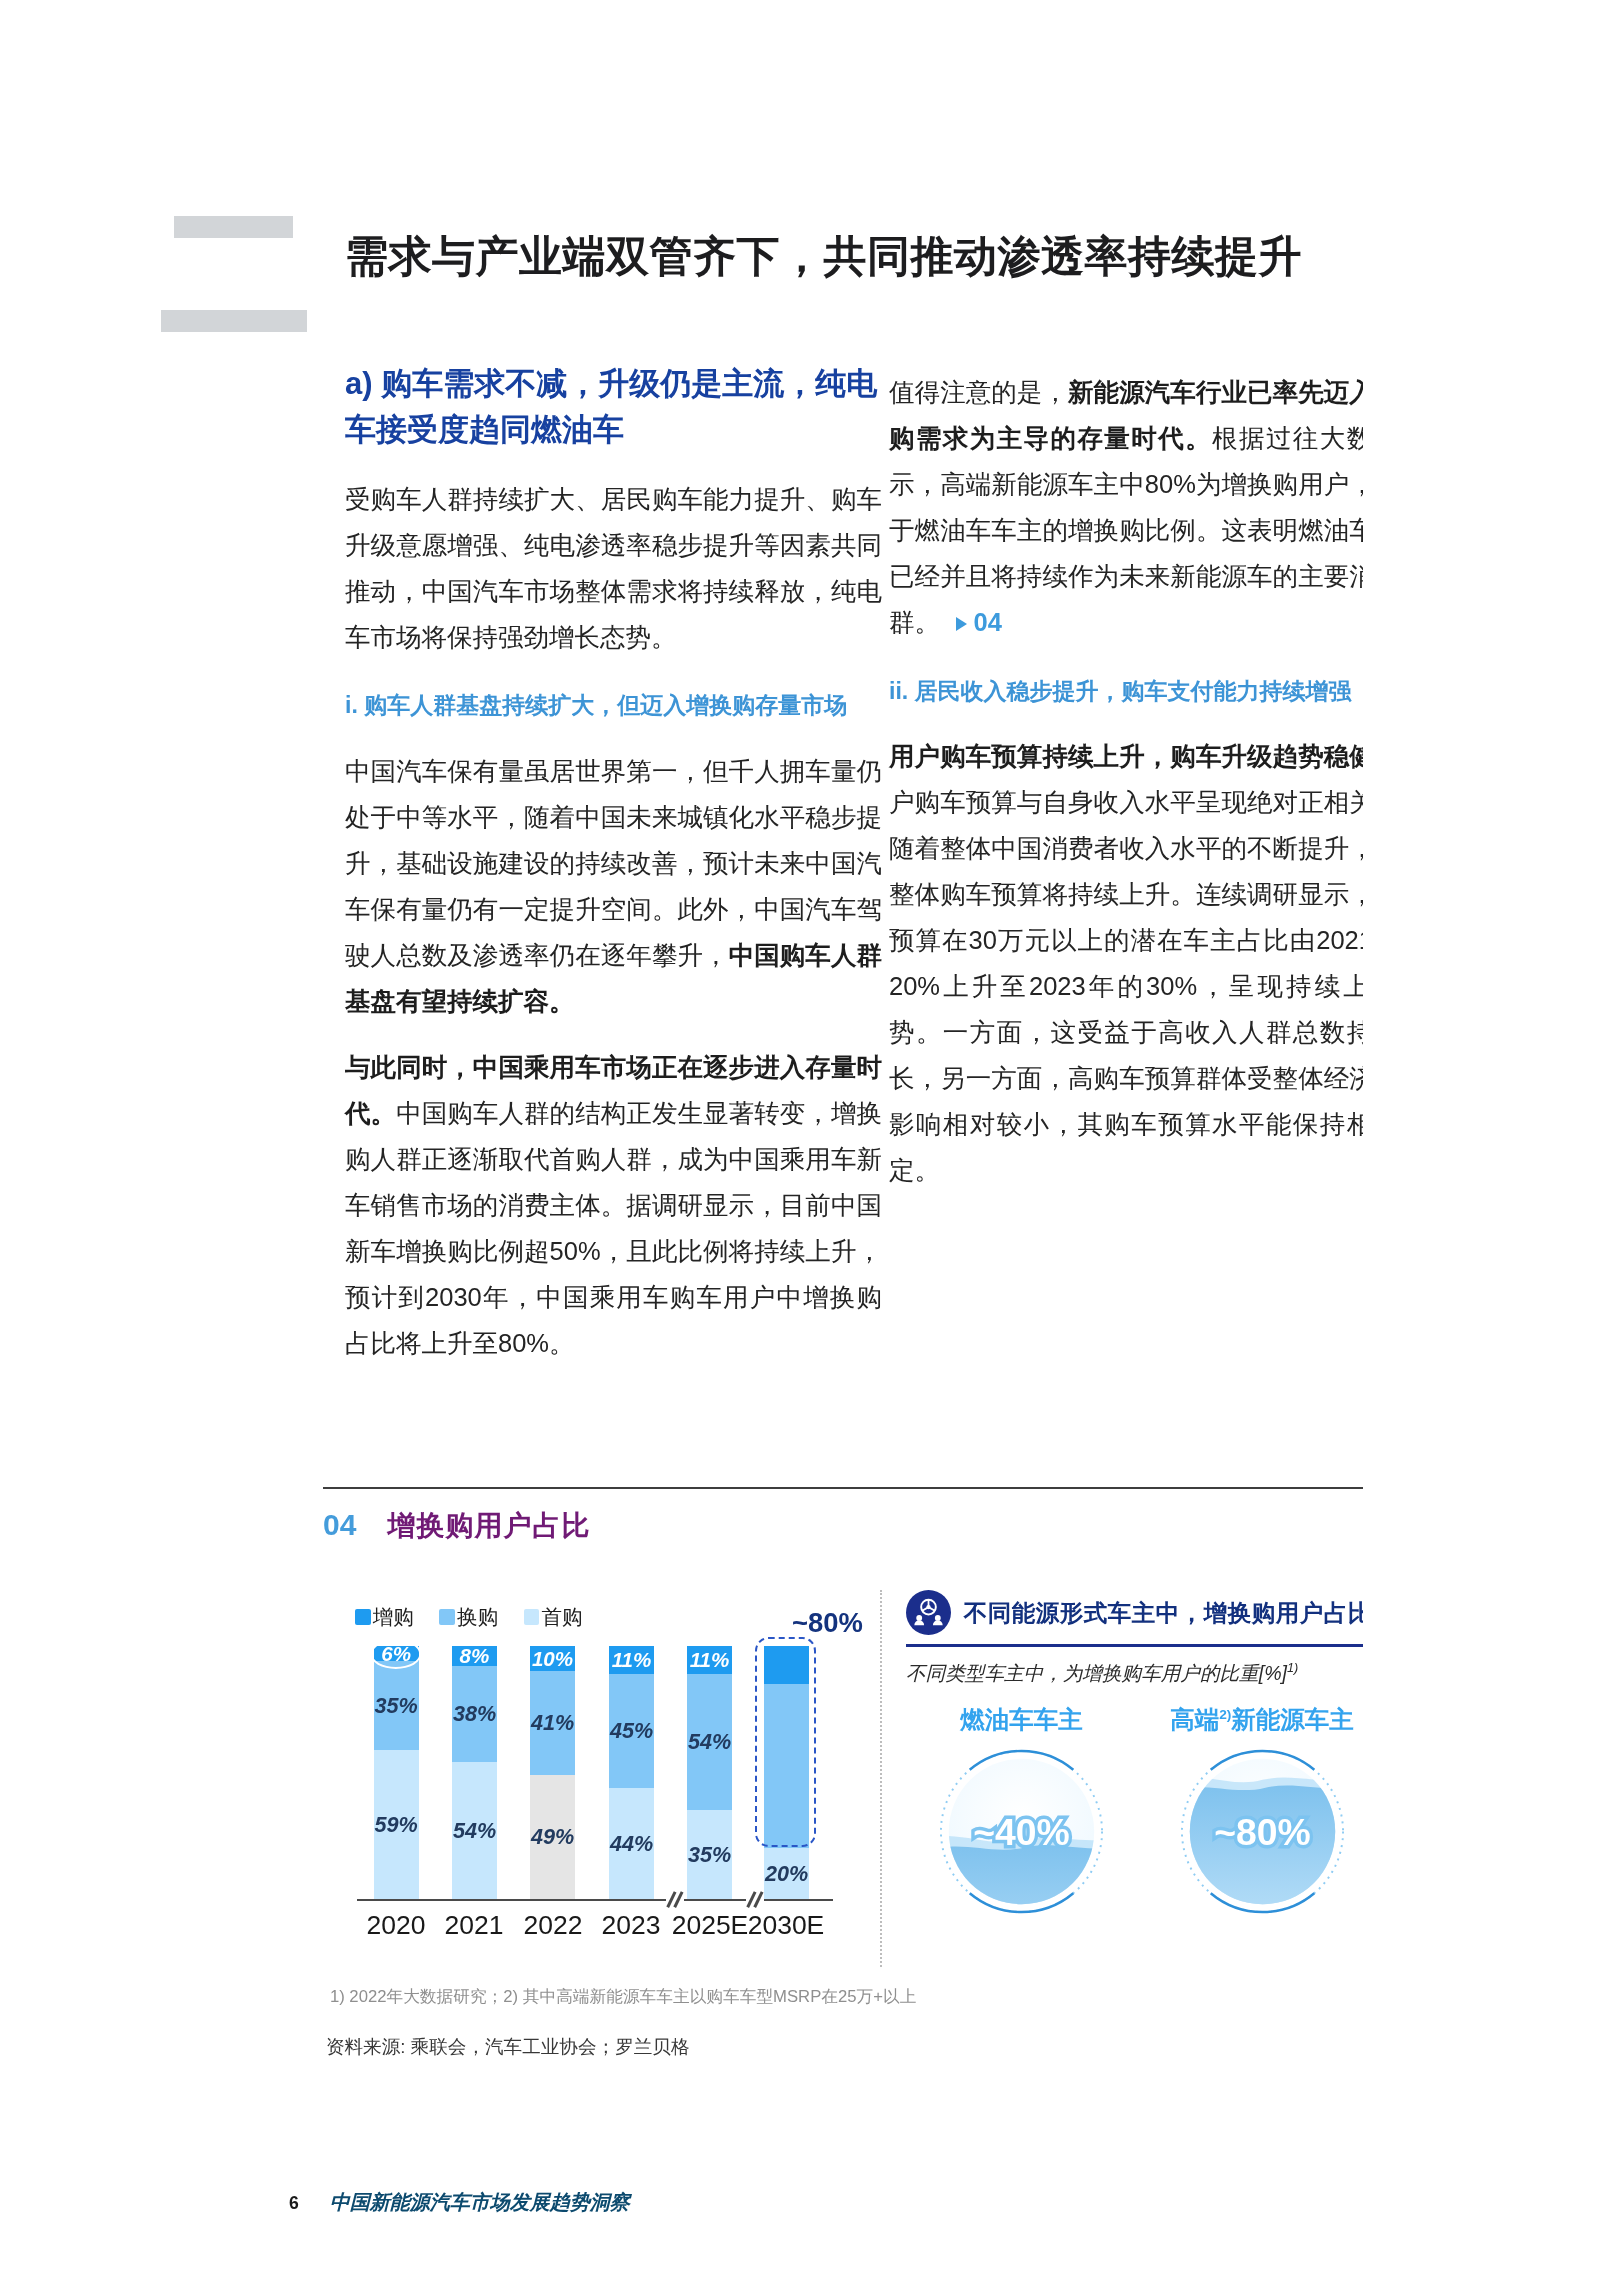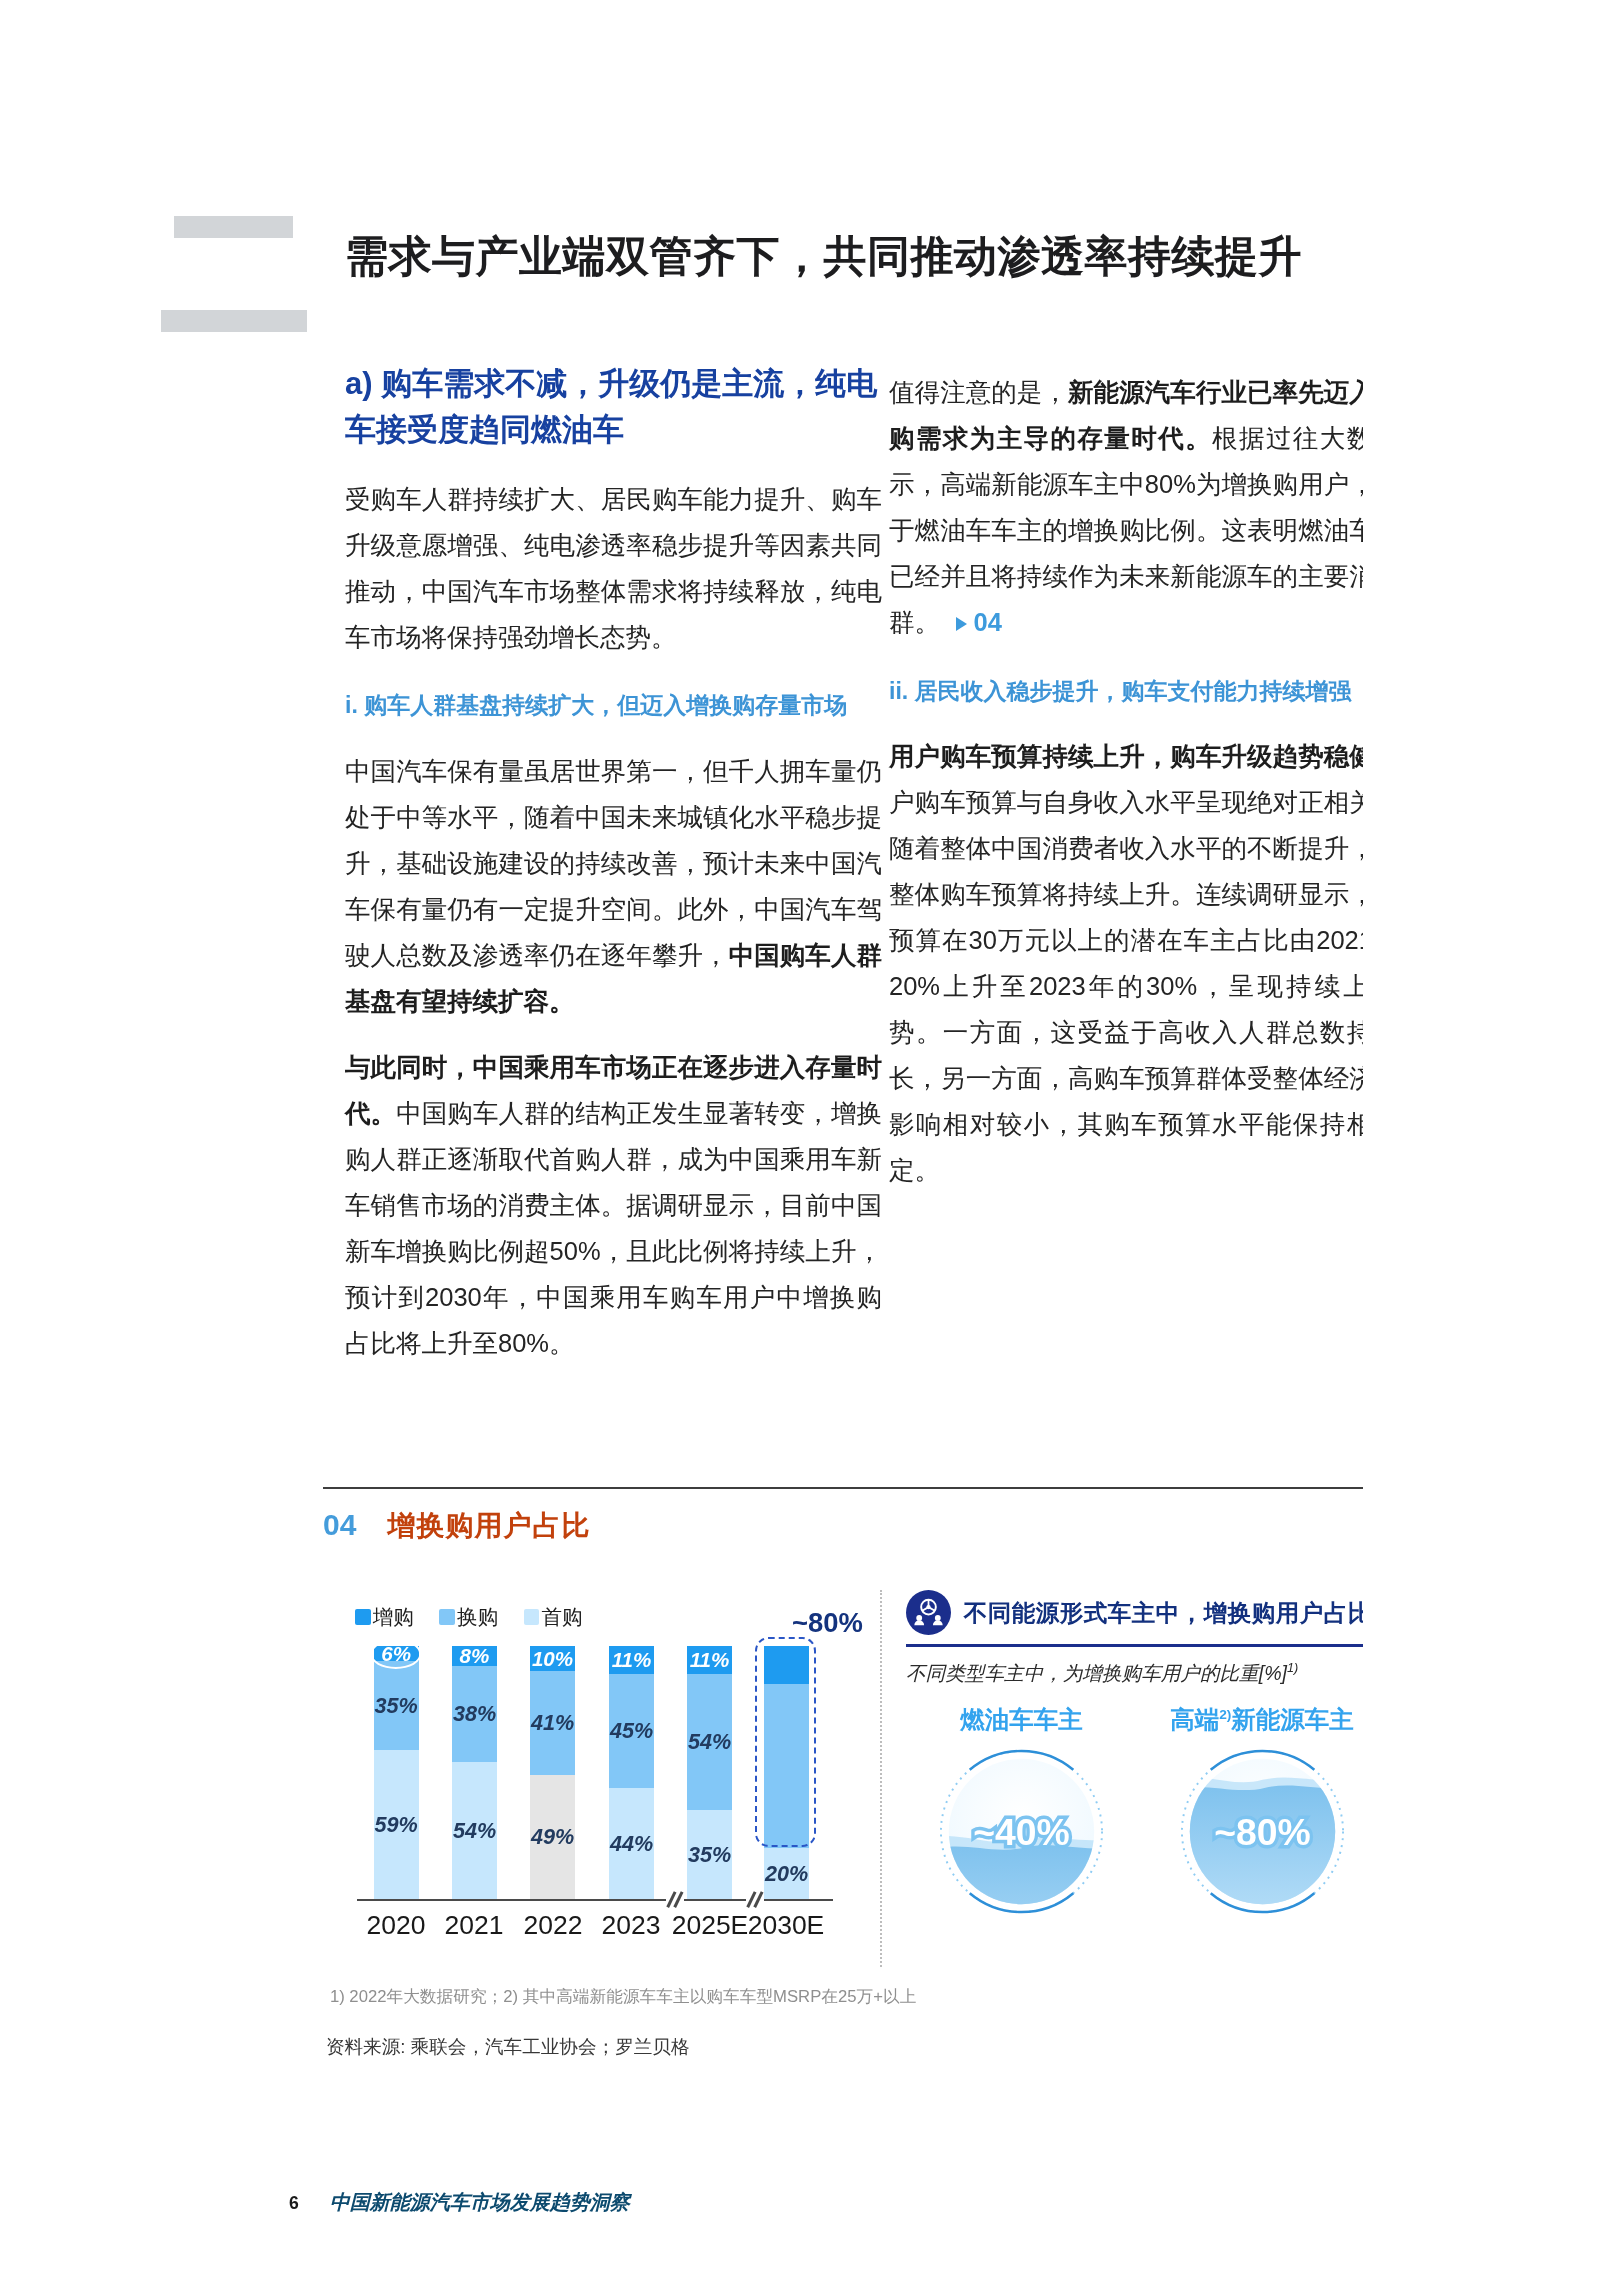--- a/index.html
+++ b/index.html
@@ -17,21 +17,21 @@
          padding-left:1.15em;text-indent:-1.15em;text-align:left;}
   .ref{color:#3d9bdd;font-weight:800;white-space:nowrap;}
   .ref .tri{display:inline-block;width:0;height:0;border-left:11.8px solid #3d9bdd;
             border-top:7.8px solid transparent;border-bottom:7.8px solid transparent;margin:0 6.9px 0 15.7px;}
 
   
   .exhibit{position:absolute;left:323px;top:1487px;width:1102px;}
   .ex-rule{position:absolute;left:0;top:0;width:1102px;height:2px;background:#3e3e3e;}
   .ex-head{position:absolute;left:0;top:19.6px;display:flex;align-items:baseline;gap:31px;}
   .ex-num{color:#449cdb;font-size:30px;font-weight:800;}
-  .ex-title{color:#c2410c;font-size:28px;font-weight:800;letter-spacing:1px;}
+  .ex-title{color:#701a75;font-size:28px;font-weight:800;letter-spacing:1px;}
 
   .panel{position:absolute;top:103px;}
   .panel-header{display:flex;align-items:center;gap:12.7px;padding-bottom:8.8px;border-bottom:3.9px solid #1b2e8c;}
   .panel-title{color:#12307e;font-size:23.5px;font-weight:800;letter-spacing:0.5px;}
 
   .legend{display:flex;gap:25.5px;margin-top:12.7px;}
   .legend-item{display:flex;align-items:center;}
   .legend-swatch{width:15.7px;height:15.7px;border-radius:2px;}
   .legend-label{margin-left:2px;font-size:20.6px;color:#1e1e1e;}
 

